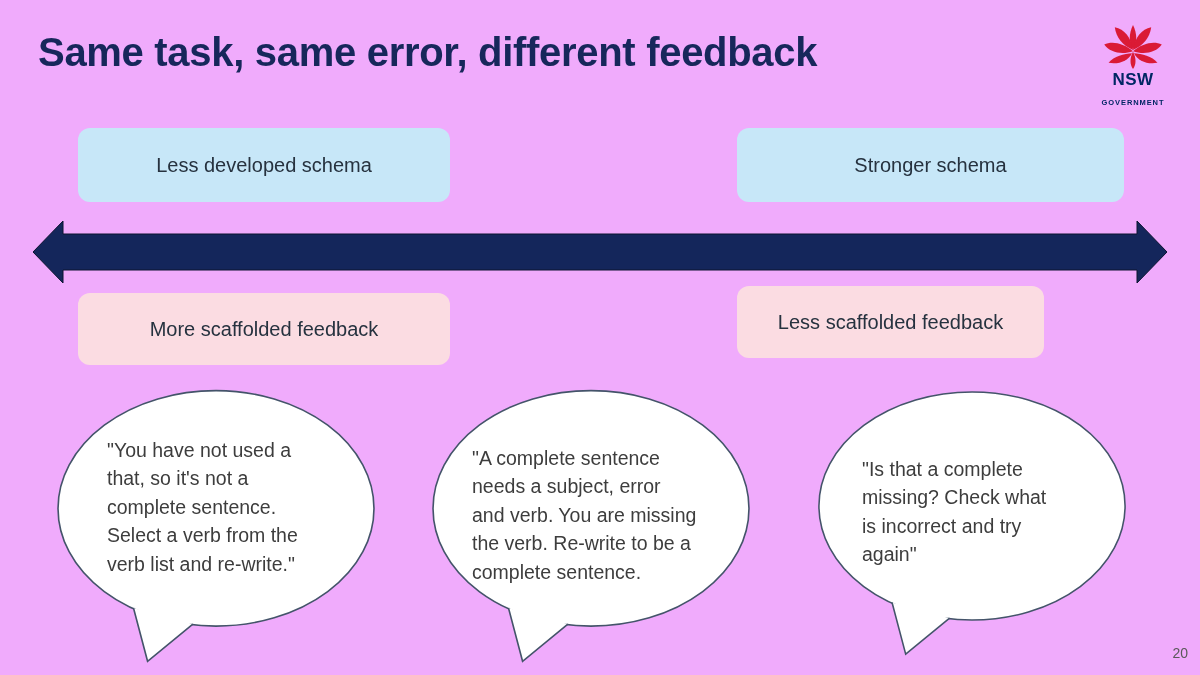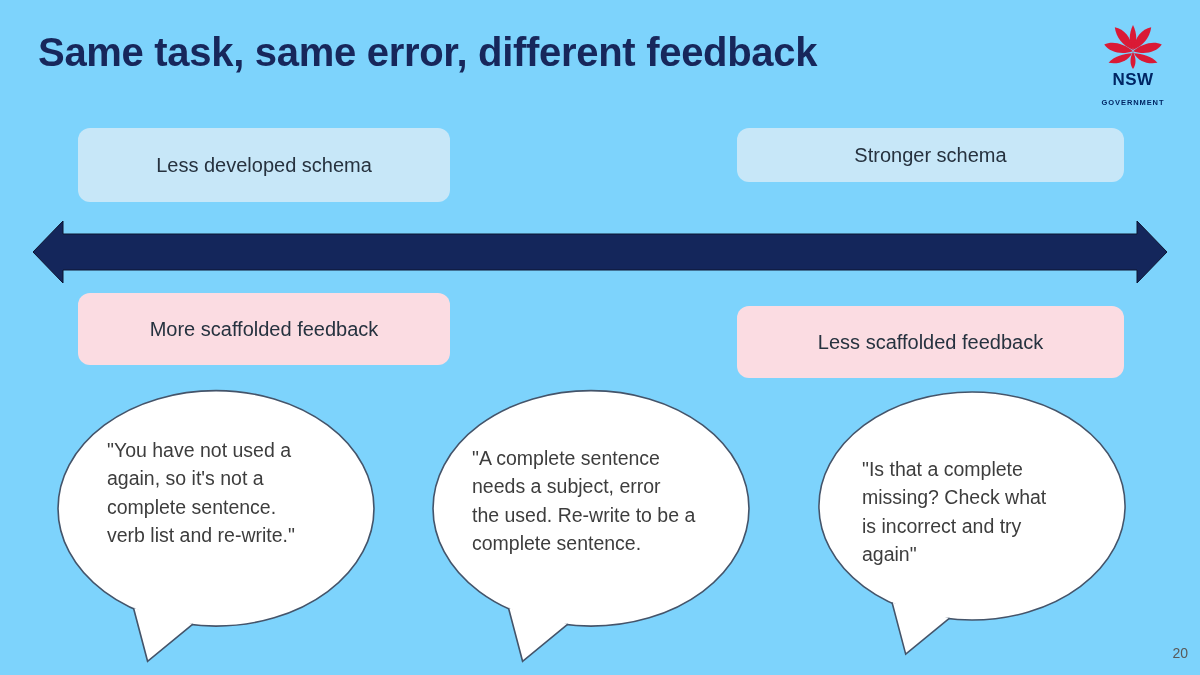--- a/index.html
+++ b/index.html
@@ -1,39 +1,39 @@
 <!DOCTYPE html>
 <html><head>
 <meta charset="utf-8">
 <style>
   html,body{margin:0;padding:0;background:#ffffff;}
   .slide{
-    position:relative;width:1200px;height:675px;background:#7dd3fc;overflow:hidden;
+    position:relative;width:1200px;height:675px;background:#f0abfc;overflow:hidden;
     font-family:"Liberation Sans", sans-serif;
   }
   .title{
     position:absolute;left:38px;top:30px;width:900px;
     font-size:40px;font-weight:600;color:#17275B;letter-spacing:-0.3px;
   }
   
   .logo{position:absolute;left:1094px;top:24px;width:78px;text-align:center;}
   .logo .flower{display:block;margin:0 auto;}
   .logo .org{display:block;font-size:17px;font-weight:800;color:#002664;line-height:1.0;letter-spacing:0.5px;margin-top:1px;}
   .logo .suffix{display:block;font-size:7.5px;font-weight:700;color:#002664;letter-spacing:0.9px;margin-top:10px;}
   
   .pill{
     position:absolute;border-radius:12px;display:flex;align-items:center;justify-content:center;
     font-size:20px;color:#26323F;
   }
   .pill.blue{background:#C7E7F8;}
   .pill.pink{background:#FBDCE2;}
   .pill#blue-left{left:78px;top:128px;width:372px;height:74px;}
-  .pill#blue-right{left:737px;top:128px;width:387px;height:54px;}
+  .pill#blue-right{left:737px;top:128px;width:387px;height:74px;}
   .pill#pink-left{left:78px;top:293px;width:372px;height:72px;}
-  .pill#pink-right{left:737px;top:306px;width:387px;height:72px;}
+  .pill#pink-right{left:737px;top:286px;width:307px;height:72px;}
   
   .arrow{position:absolute;left:33px;top:221px;}
   
   .bubble{position:absolute;width:322px;height:285px;}
   #bubble-1{left:55px;top:386px;}
   #bubble-2{left:430px;top:386px;}
   #bubble-3{left:816px;top:383px;width:312px;}
   .bubble svg{position:absolute;left:0;top:0;width:100%;height:100%;}
   .bubble .btext{
     position:absolute;color:#3D3D3D;font-size:19.5px;line-height:1.46;text-align:left;
@@ -86,35 +86,37 @@
     <span>Less scaffolded feedback</span>
   </div>
 
   <div class="bubble" id="bubble-1">
     <svg viewBox="0 0 320 280">
       <ellipse cx="160" cy="120" rx="157" ry="117" fill="#ffffff" stroke="#44546A" stroke-width="1.6"></ellipse>
       <path d="M 78 219 L 92 272 L 137 235" fill="#ffffff" stroke="#44546A" stroke-width="1.6" stroke-linejoin="miter"></path>
     </svg>
     <div class="btext">
       <span>"You have not used a</span>
-      <span>again, so it's not a</span>
+      <span>that, so it's not a</span>
       <span>complete sentence.</span>
+      <span>Select a verb from the</span>
       <span>verb list and re-write."</span>
     </div>
   </div>
 
   <div class="bubble" id="bubble-2">
     <svg viewBox="0 0 320 280">
       <ellipse cx="160" cy="120" rx="157" ry="117" fill="#ffffff" stroke="#44546A" stroke-width="1.6"></ellipse>
       <path d="M 78 219 L 92 272 L 137 235" fill="#ffffff" stroke="#44546A" stroke-width="1.6" stroke-linejoin="miter"></path>
     </svg>
     <div class="btext">
       <span>"A complete sentence</span>
       <span>needs a subject, error</span>
-      <span>the used. Re-write to be a</span>
+      <span>and verb. You are missing</span>
+      <span>the verb. Re-write to be a</span>
       <span>complete sentence.</span>
     </div>
   </div>
 
   <div class="bubble" id="bubble-3">
     <svg viewBox="0 0 320 280">
       <ellipse cx="160" cy="120" rx="157" ry="117" fill="#ffffff" stroke="#44546A" stroke-width="1.6"></ellipse>
       <path d="M 78 219 L 92 272 L 137 235" fill="#ffffff" stroke="#44546A" stroke-width="1.6" stroke-linejoin="miter"></path>
     </svg>
     <div class="btext">

